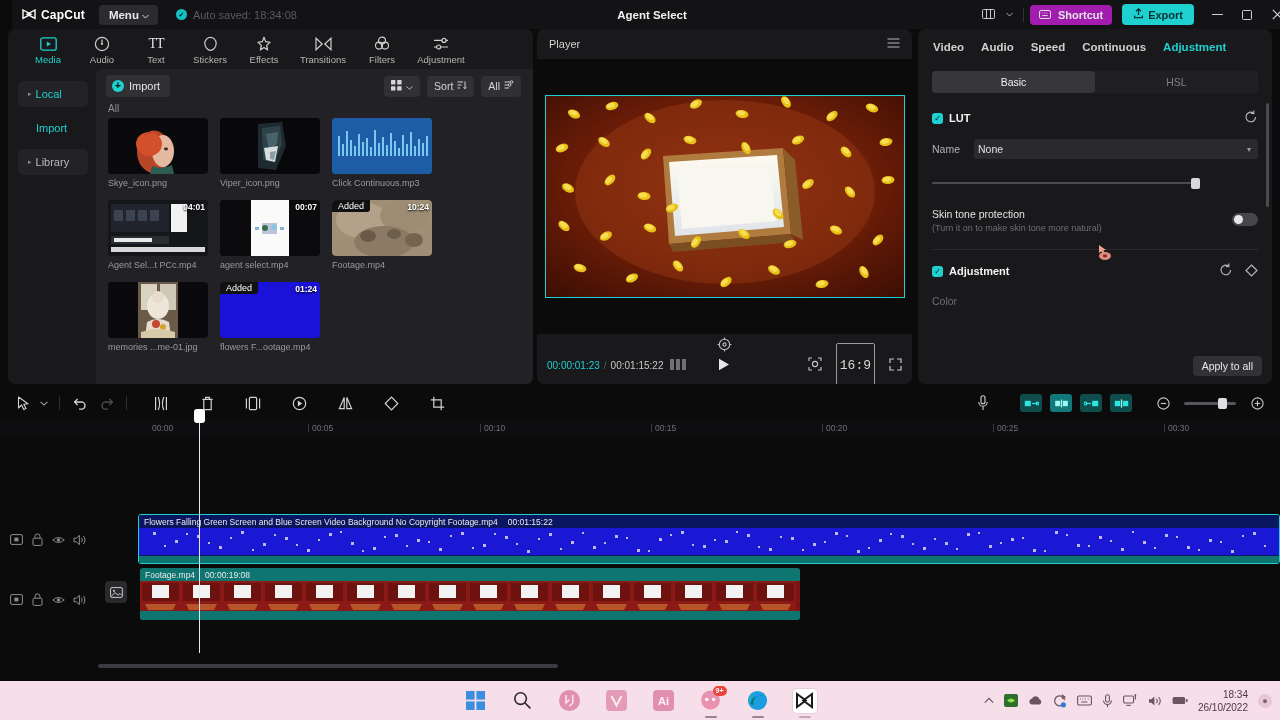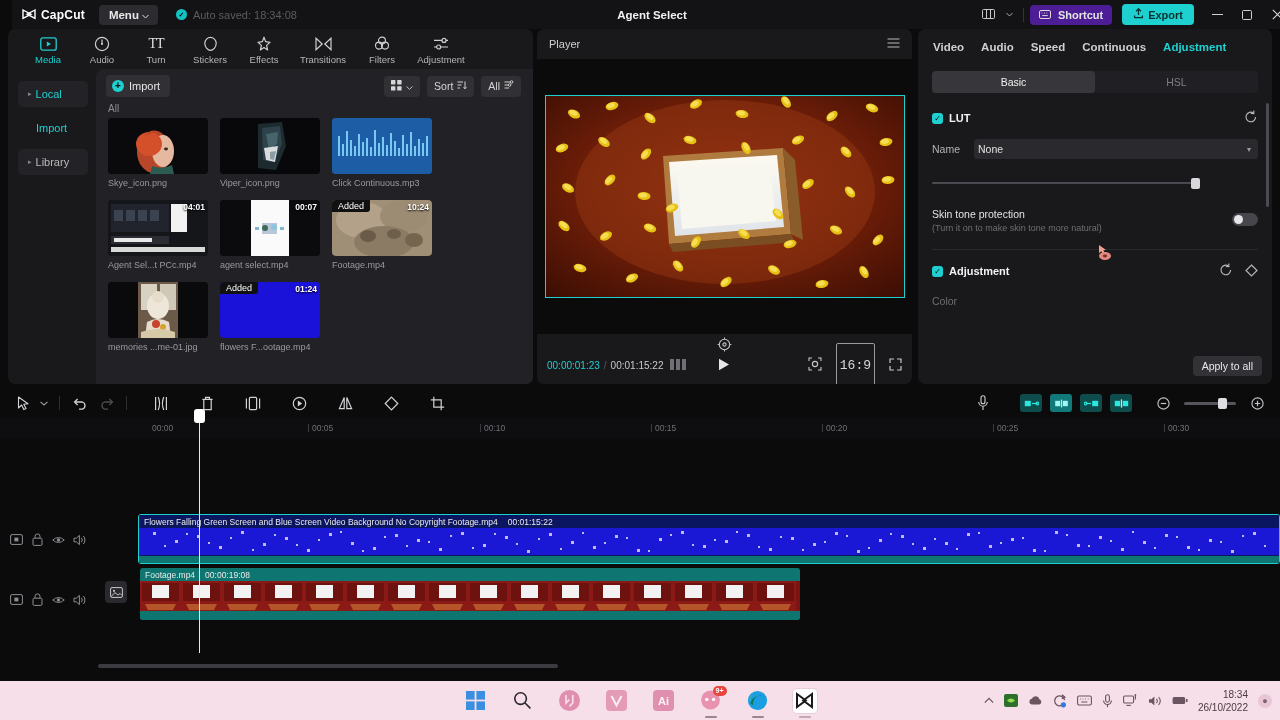--- a/index.html
+++ b/index.html
@@ -33,21 +33,21 @@
   }
   .proj-title {
     position:absolute; left:0; right:0; top:0; height:29px;
     display:flex; align-items:center; justify-content:center;
     font-size:11.5px; color:#f0f0f0; font-weight:bold; pointer-events:none;
   }
   .tb-right { position:absolute; right:0; top:0; height:29px; display:flex; align-items:center; gap:0; }
   .tb-icon { width:26px; height:29px; display:flex; align-items:center; justify-content:center; color:#c8c8c8; }
   .divider-v { width:1px; height:14px; background:#343438; margin:0 6px; }
   .shortcut-btn {
-    background:#4c1d95; border-radius:4px; padding:4px 9px; font-size:11px;
+    background:#a21caf; border-radius:4px; padding:4px 9px; font-size:11px;
     color:#e4e4e4; display:flex; align-items:center; gap:7px; font-weight:bold;
   }
   .export-btn {
     background:#1fd0d0; border-radius:4px; padding:4px 11px; font-size:11px;
     color:#05312f; font-weight:bold; display:flex; align-items:center; gap:4px;
     margin-left:10px;
   }
   .win-ctrl { width:30px; height:29px; display:flex; align-items:center; justify-content:center; color:#d0d0d0; font-size:12px; }
 
   
@@ -322,21 +322,21 @@
           <svg width="16" height="16" viewBox="0 0 16 16">
               <circle cx="8" cy="8" r="6.6" fill="none" stroke="#cfcfcf" stroke-width="1.2"></circle>
               <path d="M8 8 L8 3.4" stroke="#cfcfcf" stroke-width="1.2"></path>
               <circle cx="8" cy="8" r="1.1" fill="#cfcfcf"></circle>
             </svg>
         </span>
         <span class="lb">Audio</span>
       </div>
       <div class="tooltab">
         <span class="ic" style="font-size:14px;font-family:'Liberation Serif',serif;letter-spacing:-1px;color:#e0e0e0;">TT</span>
-        <span class="lb">Turn</span>
+        <span class="lb">Text</span>
       </div>
       <div class="tooltab">
         <span class="ic">
           <svg width="15" height="16" viewBox="0 0 15 16">
               <path d="M7.5 1.4 C10.4 1.4 13.2 3.9 13.2 7.2 C13.2 11.4 10 14.4 7.5 14.4 C5 14.4 1.8 11.4 1.8 7.2 C1.8 3.9 4.6 1.4 7.5 1.4 Z" fill="none" stroke="#cfcfcf" stroke-width="1.2"></path>
             </svg>
         </span>
         <span class="lb">Stickers</span>
       </div>
       <div class="tooltab">

